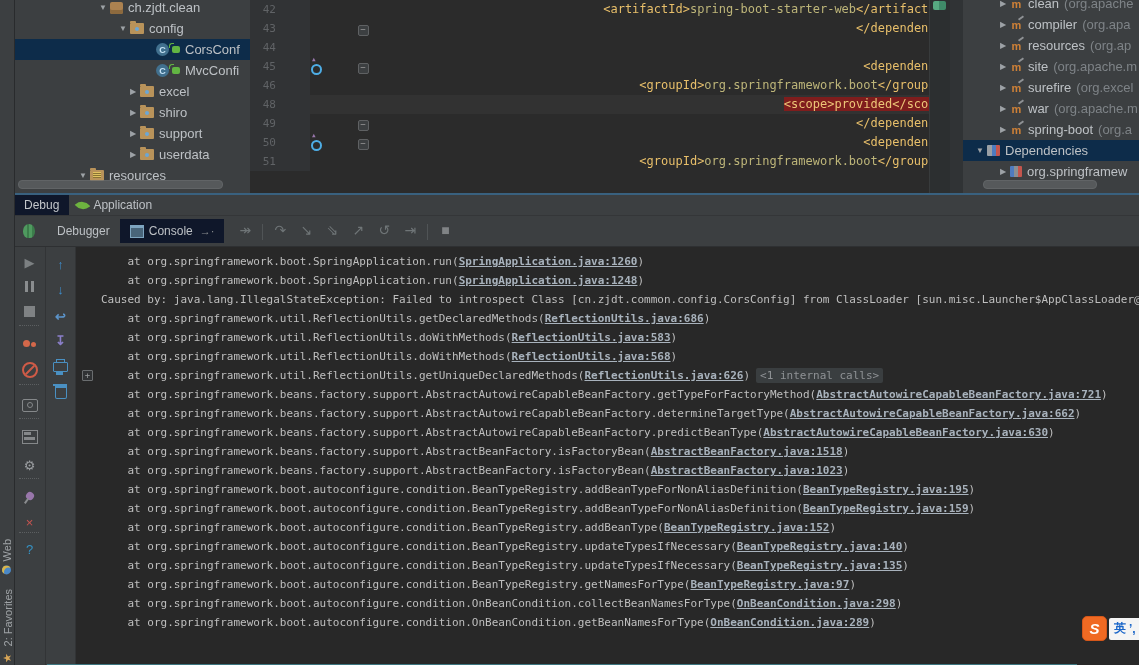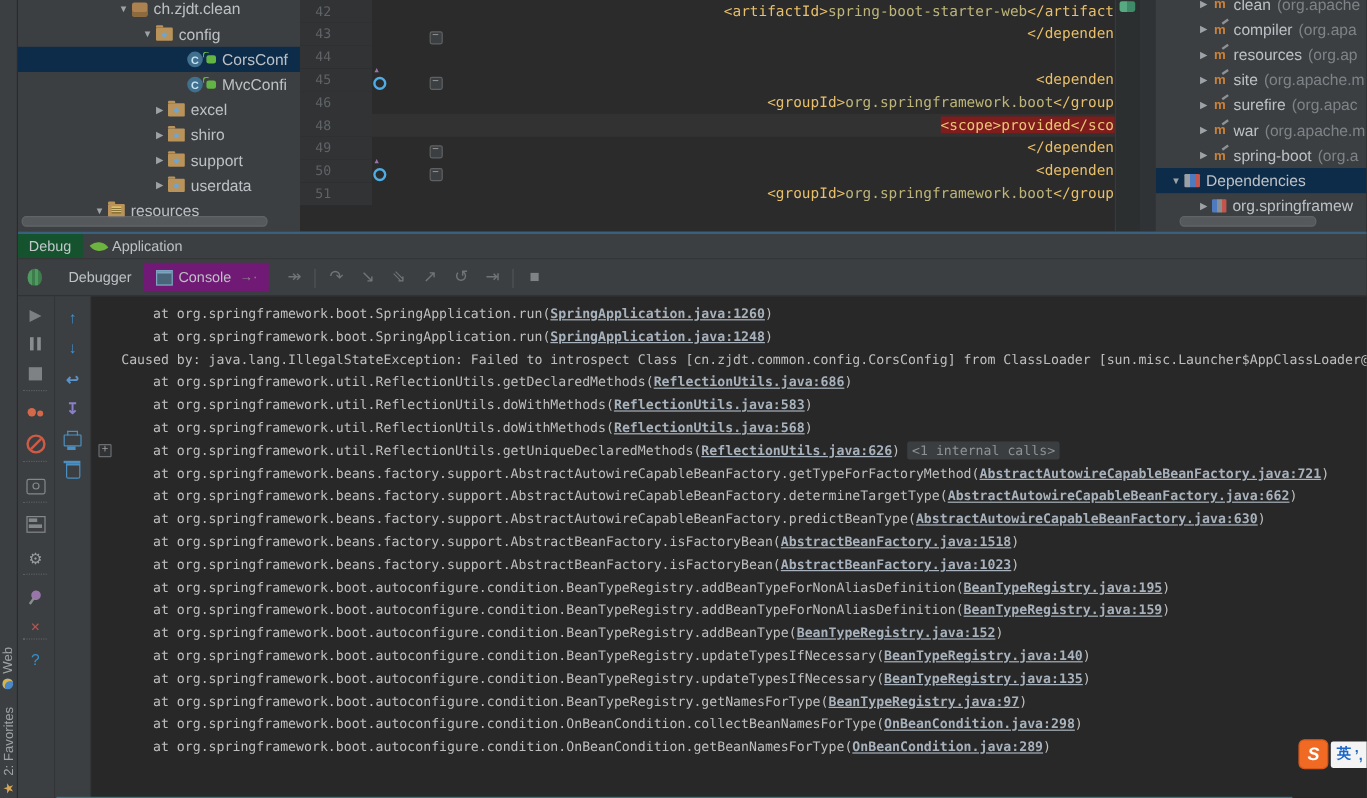--- a/index.html
+++ b/index.html
@@ -51,27 +51,27 @@
   .mrow.msel{background:#0d2c4a;}
   .mvn-ic{width:13px;height:12px;flex:none;margin-right:5px;color:#cf8137;font-weight:bold;font-size:11px;line-height:12px;text-align:center;position:relative;}
   .mvn-ic::before{content:"";position:absolute;right:-1px;top:-2px;width:6px;height:2px;background:#8f9295;transform:rotate(-35deg);}
   .deps-ic{width:13px;height:11px;flex:none;margin-right:5px;background:linear-gradient(90deg,#9aa0a5 0 5px,#4e7bbf 5px 9px,#c4554d 9px 13px);border-radius:1px;}
   .lib-ic{width:12px;height:11px;flex:none;margin-right:5px;background:linear-gradient(90deg,#4e7bbf 0 4px,#8a8f93 4px 8px,#c4554d 8px 12px);border-radius:1px;}
   .paren{color:#7e8387;margin-left:5px;}
   .hthumb{position:absolute;height:7px;border-radius:4px;background:#5d6062;border:1px solid #6b6e70;opacity:.8;}
   
   .debug{position:absolute;left:14px;top:193px;width:1125px;height:472px;background:#3c3f41;border-top:2px solid #39617f;}
   .dbg-header{height:20px;display:flex;align-items:center;background:#3c3f41;}
-  .dbg-tab{background:#14532d;height:20px;display:flex;align-items:center;padding:0 10px;color:#c3c7cb;font-size:12px;}
+  .dbg-tab{background:#0f172a;height:20px;display:flex;align-items:center;padding:0 10px;color:#c3c7cb;font-size:12px;}
   .leaf-icon{width:11px;height:11px;background:#6db33f;border-radius:0 10px 0 10px;transform:rotate(-40deg);display:inline-block;margin:0 5px 0 8px;}
   .sess{color:#bdc1c5;font-size:12px;}
   .dbg-toolbar{height:30px;display:flex;align-items:center;background:#3c3f41;border-top:1px solid #343638;border-bottom:1px solid #2e3032;}
   .bug-icon{width:12px;height:14px;border-radius:50% 50% 45% 45%;background:linear-gradient(90deg,#4f9a5f 0 4px,#3c7d4b 4px 6px,#4f9a5f 6px 9px,#3c7d4b 9px 12px);margin:0 12px 0 9px;flex:none;}
   .tab{height:24px;display:flex;align-items:center;padding:0 10px;color:#bdc1c5;font-size:12px;gap:5px;}
-  .tab.selt{background:#701a75;}
+  .tab.selt{background:#0f172a;}
   .console-icon{width:12px;height:11px;border:1px solid #7ea5c0;background:#49657a;box-shadow:inset 0 2px 0 #7ea5c0;display:inline-block;}
   .pintab{color:#8a8d8f;font-size:11px;margin-left:2px;}
   .stepico{display:inline-block;width:26px;text-align:center;color:#6f7577;font-size:14px;}
   .tsep{display:inline-block;width:1px;height:16px;background:#505456;margin:0 4px;vertical-align:middle;}
   .dbg-body{position:absolute;left:0;top:52px;width:1125px;height:420px;}
   .col1{position:absolute;left:0;top:0;width:31px;height:420px;background:#3c3f41;border-right:1px solid #323436;}
   .col2{position:absolute;left:32px;top:0;width:29px;height:420px;background:#3c3f41;border-right:1px solid #323436;}
   .aico{position:absolute;left:0;width:100%;text-align:center;font-size:13px;line-height:14px;display:flex;justify-content:center;align-items:center;height:16px;}
   .dotsep{position:absolute;left:5px;width:20px;border-top:1px dotted #5c5f61;}
   .k-pause::before,.k-pause::after{content:"";display:inline-block;width:3px;height:11px;background:#8a8d8f;margin:0 1.5px;}
@@ -220,21 +220,21 @@
           <div class="mrow" style="padding-left: 33px;">
             <span class="arr">▶</span>
             <span class="mvn-ic">m</span>
             <span>site</span>
             <span class="paren">(org.apache.m</span>
           </div>
           <div class="mrow" style="padding-left: 33px;">
             <span class="arr">▶</span>
             <span class="mvn-ic">m</span>
             <span>surefire</span>
-            <span class="paren">(org.apac</span>
+            <span class="paren">(org.excel</span>
           </div>
           <div class="mrow" style="padding-left: 33px;">
             <span class="arr">▶</span>
             <span class="mvn-ic">m</span>
             <span>war</span>
             <span class="paren">(org.apache.m</span>
           </div>
           <div class="mrow" style="padding-left: 33px;">
             <span class="arr">▶</span>
             <span class="mvn-ic">m</span>

